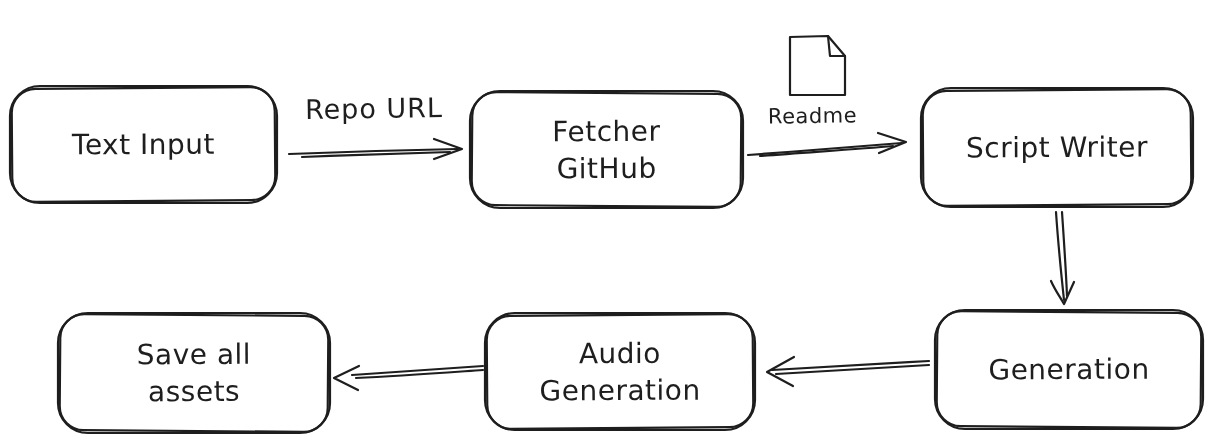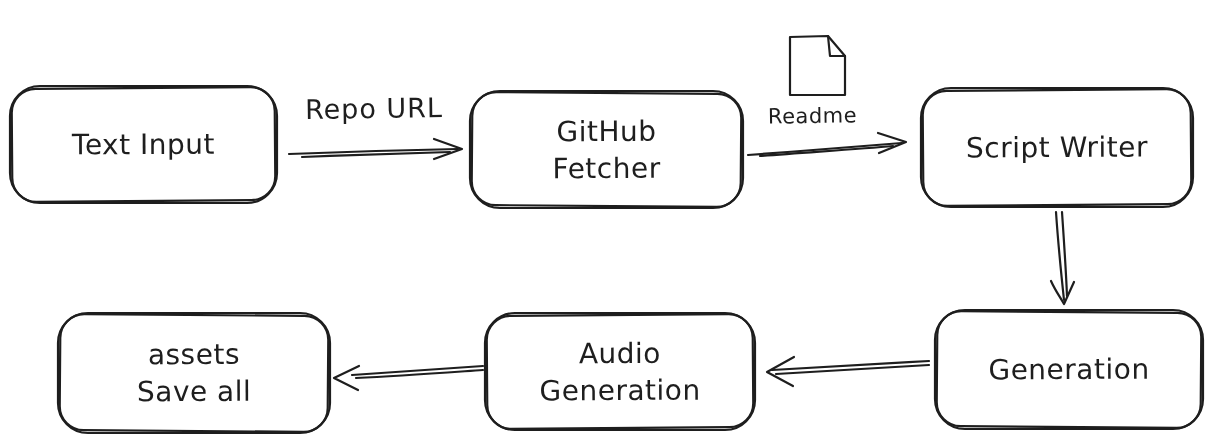--- a/index.html
+++ b/index.html
@@ -124,40 +124,40 @@
       <path d="M790 37 L828 36 L845 56 L845 95 L790 95 Z" fill="#ffffff"></path>
       <path d="M828 36 L830 56 L845 56"></path>
     </g>
   </svg>
 
   <div class="node-label lbl-text-input">
     <span>Text Input</span>
   </div>
 
   <div class="node-label lbl-github-fetcher">
+    <span>Fetcher</span>
     <span>GitHub</span>
-    <span>Fetcher</span>
   </div>
 
   <div class="node-label lbl-script-writer">
     <span>Script Writer</span>
   </div>
 
   <div class="node-label lbl-image-generation">
     <span>Generation</span>
   </div>
 
   <div class="node-label lbl-audio-generation">
     <span>Audio</span>
     <span>Generation</span>
   </div>
 
   <div class="node-label lbl-save-all-assets">
+    <span>Save all</span>
     <span>assets</span>
-    <span>Save all</span>
   </div>
 
   <div class="edge-label repo-url lbl-repo-url">
     <span>Repo URL</span>
   </div>
 
   <div class="edge-label readme lbl-readme">
     <span>Readme</span>
   </div>
 

